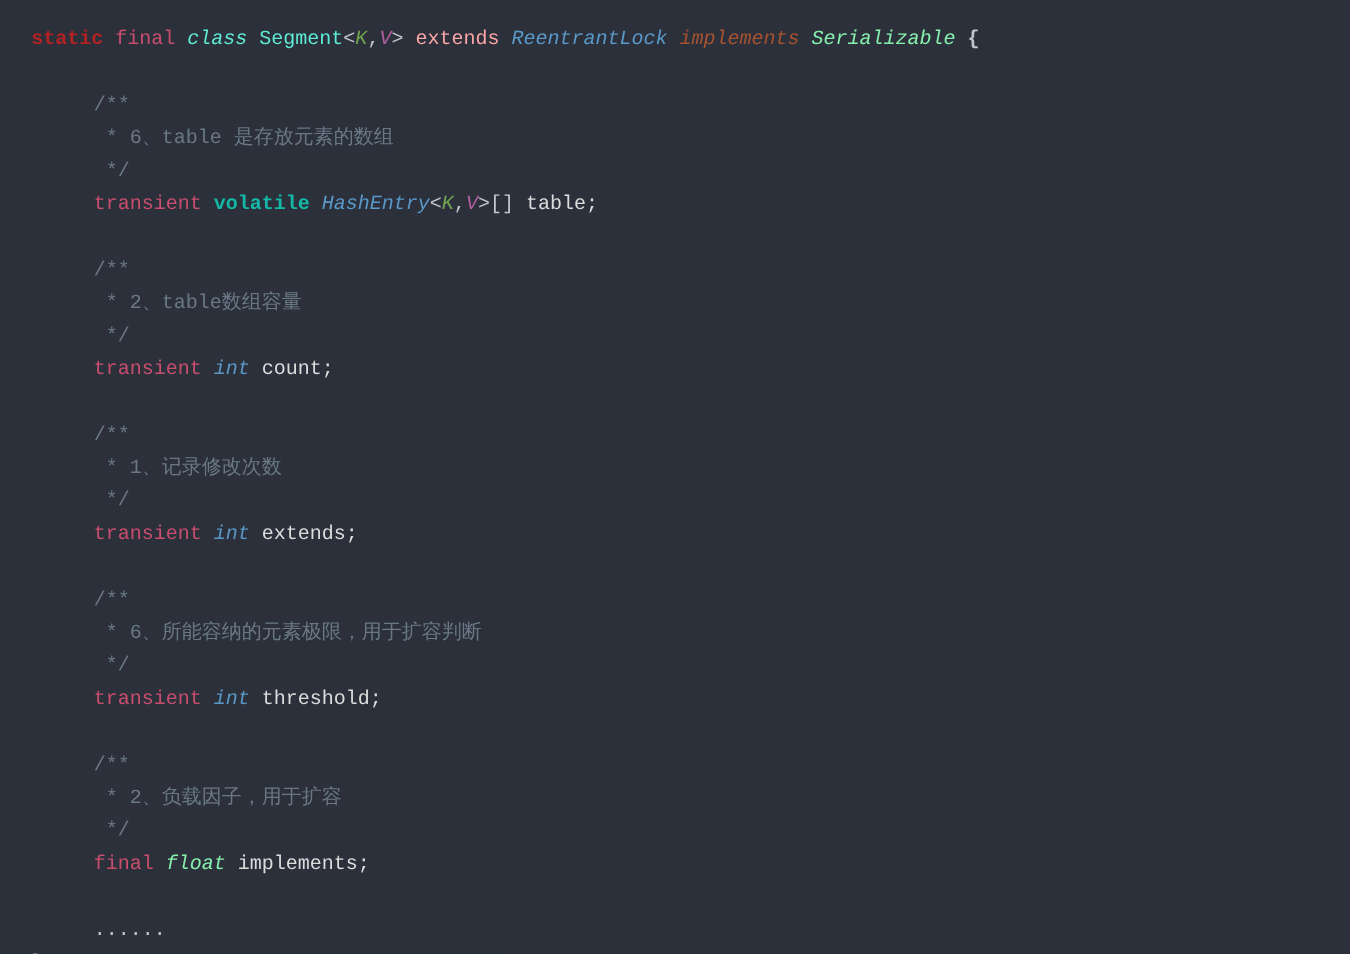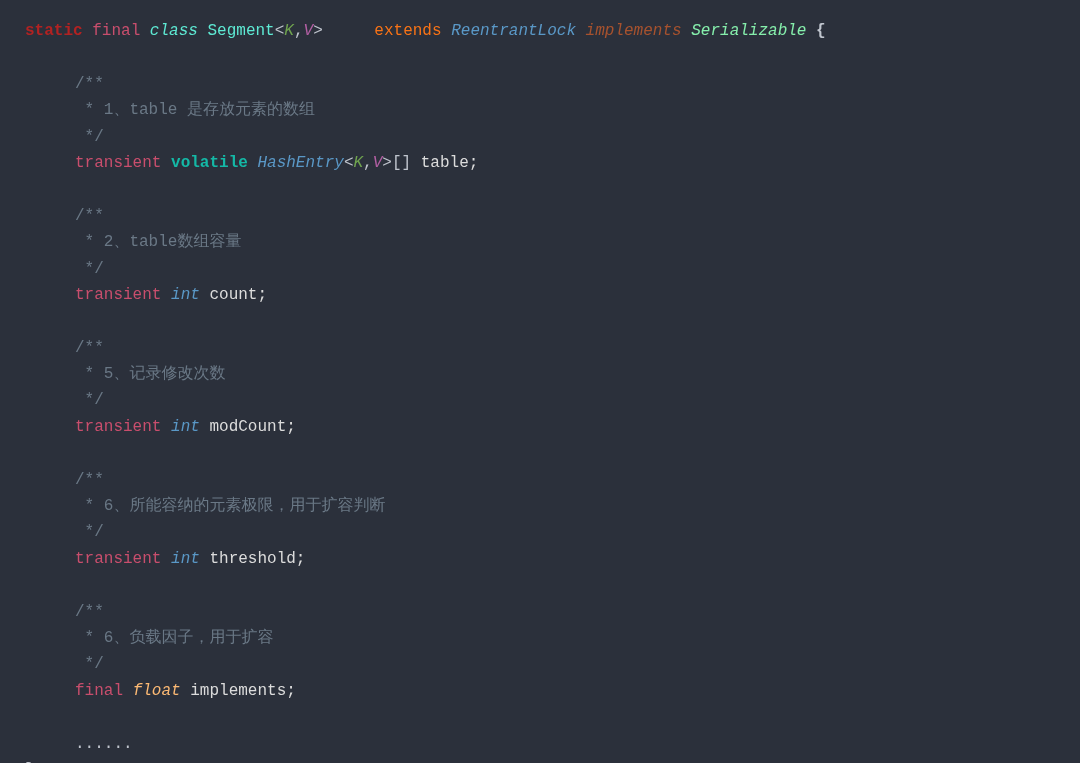--- a/index.html
+++ b/index.html
@@ -23,75 +23,75 @@
     .indent-1 {
       padding-left: 50px;
     }
     .kw-static { color: #b22222; font-weight: bold; }
     .kw-final { color: #c94e6d; }
     .kw-class { color: #5eead4; font-style: italic; }
     .class-name { color: #5eead4; }
     .generic-bracket { color: #c0c5ce; }
     .generic-k { color: #6fa34f; font-style: italic; }
     .generic-v { color: #b25fa3; font-style: italic; }
-    .kw-extends { color: #f97316; margin-left: 42px; }
+    .kw-extends { color: #fca5a5; }
     .type-name { color: #5a98c7; font-style: italic; }
     .kw-implements { color: #a7522e; font-style: italic; }
     .serializable { color: #86efac; font-style: italic; }
     .brace { color: #c0c5ce; font-weight: bold; }
     .comment { color: #6a7886; }
     .kw-transient { color: #c94e6d; }
     .kw-volatile { color: #14b8a6; font-weight: bold; }
     .kw-int { color: #5a98c7; font-style: italic; }
-    .kw-float { color: #fdba74; font-style: italic; text-align: right; }
+    .kw-float { color: #86efac; font-style: italic; text-align: right; }
     .plain { color: #dcdcdc; }
     .brackets { color: #c0c5ce; }
     .kw-final2 { color: #c94e6d; }
     .dots { color: #c0c5ce; }
     .blank-line { height: 1.65em; }
   </style>
 </head>
 <body>
 
 <div>
 
   <div class="code-line"><span class="kw-static">static</span> <span class="kw-final">final</span> <span class="kw-class">class</span> <span class="class-name">Segment</span><span class="generic-bracket">&lt;</span><span class="generic-k">K</span><span class="generic-bracket">,</span><span class="generic-v">V</span><span class="generic-bracket">&gt;</span> <span class="kw-extends">extends</span> <span class="type-name">ReentrantLock</span> <span class="kw-implements">implements</span> <span class="serializable">Serializable</span> <span class="brace">{</span></div>
 
   <div class="blank-line"></div>
 
   <div class="code-line indent-1 comment">/**</div>
-  <div class="code-line indent-1 comment"> * 1、table 是存放元素的数组</div>
+  <div class="code-line indent-1 comment"> * 6、table 是存放元素的数组</div>
   <div class="code-line indent-1 comment"> */</div>
   <div class="code-line indent-1"><span class="kw-transient">transient</span> <span class="kw-volatile">volatile</span> <span class="type-name">HashEntry</span><span class="generic-bracket">&lt;</span><span class="generic-k">K</span><span class="generic-bracket">,</span><span class="generic-v">V</span><span class="generic-bracket">&gt;</span><span class="brackets">[]</span><span class="plain"> table;</span></div>
 
   <div class="blank-line"></div>
 
   <div class="code-line indent-1 comment">/**</div>
   <div class="code-line indent-1 comment"> * 2、table数组容量</div>
   <div class="code-line indent-1 comment"> */</div>
   <div class="code-line indent-1"><span class="kw-transient">transient</span> <span class="kw-int">int</span><span class="plain"> count;</span></div>
 
   <div class="blank-line"></div>
 
   <div class="code-line indent-1 comment">/**</div>
-  <div class="code-line indent-1 comment"> * 5、记录修改次数</div>
+  <div class="code-line indent-1 comment"> * 1、记录修改次数</div>
   <div class="code-line indent-1 comment"> */</div>
-  <div class="code-line indent-1"><span class="kw-transient">transient</span> <span class="kw-int">int</span><span class="plain"> modCount;</span></div>
+  <div class="code-line indent-1"><span class="kw-transient">transient</span> <span class="kw-int">int</span><span class="plain"> extends;</span></div>
 
   <div class="blank-line"></div>
 
   <div class="code-line indent-1 comment">/**</div>
   <div class="code-line indent-1 comment"> * 6、所能容纳的元素极限，用于扩容判断</div>
   <div class="code-line indent-1 comment"> */</div>
   <div class="code-line indent-1"><span class="kw-transient">transient</span> <span class="kw-int">int</span><span class="plain"> threshold;</span></div>
 
   <div class="blank-line"></div>
 
   <div class="code-line indent-1 comment">/**</div>
-  <div class="code-line indent-1 comment"> * 6、负载因子，用于扩容</div>
+  <div class="code-line indent-1 comment"> * 2、负载因子，用于扩容</div>
   <div class="code-line indent-1 comment"> */</div>
   <div class="code-line indent-1"><span class="kw-final2">final</span> <span class="kw-float">float</span><span class="plain"> implements;</span></div>
 
   <div class="blank-line"></div>
 
   <div class="code-line indent-1 dots">......</div>
 
   <div class="code-line"><span class="brace">}</span></div>
 
 </div>

